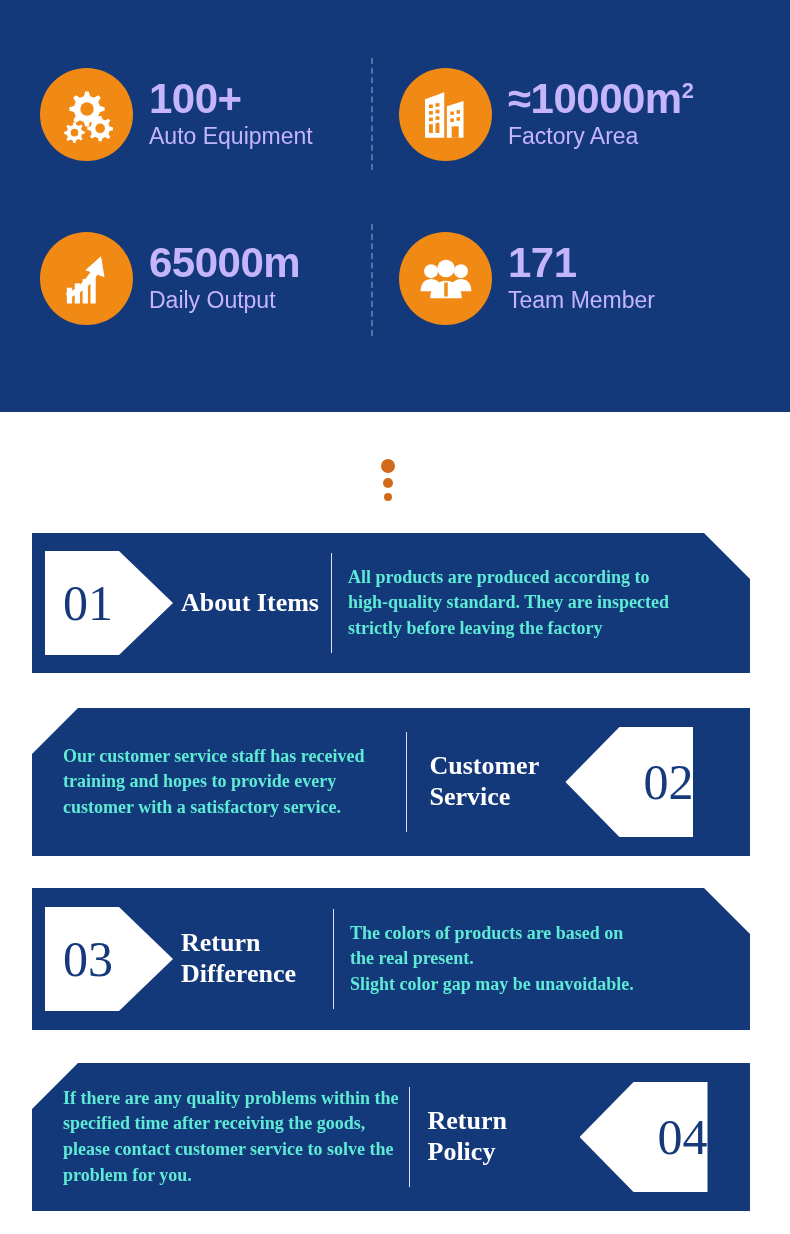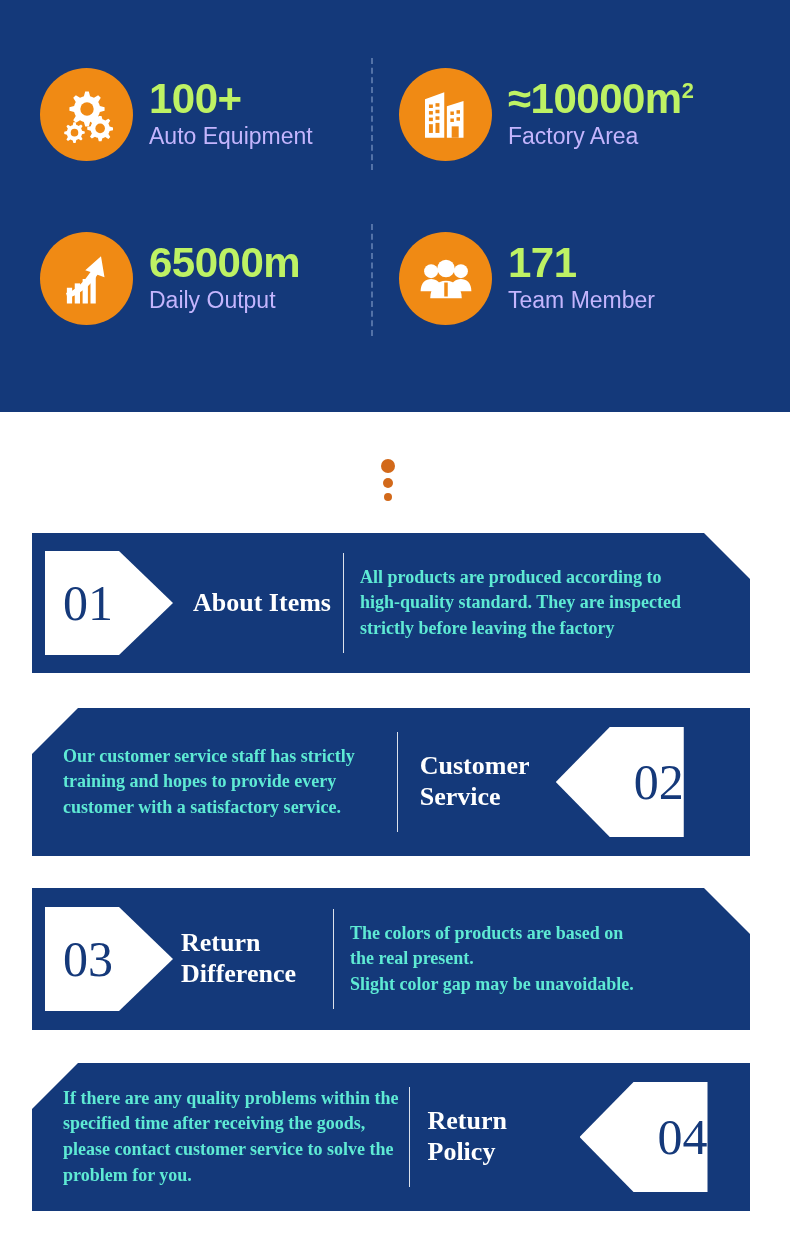--- a/index.html
+++ b/index.html
@@ -22,21 +22,21 @@
   }
   .stat-badge{
     width:93px;height:93px;border-radius:50%;
     background:#f08a14;
     flex:0 0 auto;
     display:flex;align-items:center;justify-content:center;
   }
   .stat-badge svg{display:block;}
   .stat-text{margin-left:16px;}
   .stat-value{
-    color:#bef264;
+    color:#c4b5fd;
     font-size:42px;
     font-weight:bold;
     line-height:0.98;
     letter-spacing:-0.5px;
     white-space:nowrap;
   }
   .stat-value sup{font-size:0.52em;vertical-align:super;line-height:0;}
   .stat-label{
     color:#c4b5fd;
     font-size:23px;
@@ -210,29 +210,29 @@
 <div>
   <div class="dot" style="left:381px;top:459px;width:14px;height:14px;"></div>
   <div class="dot" style="left:383px;top:478px;width:10px;height:10px;"></div>
   <div class="dot" style="left:384px;top:493px;width:8px;height:8px;"></div>
 </div>
 
 <div class="card cut-tr" style="top:533px;height:140px;">
   <div class="num-plate point-right" style="height:104px;margin-left:13px;">
     <span class="num-text">01</span>
   </div>
-  <div class="card-title" style="margin-left:20px;width:150px;">About Items</div>
+  <div class="card-title" style="margin-left:8px;width:150px;">About Items</div>
   <div class="v-rule" style="height:100px;"></div>
   <div class="card-body" style="margin-left:16px;">All products are produced according to
 high-quality standard. They are inspected
 strictly before leaving the factory</div>
 </div>
 
 <div class="card cut-tl" style="top:708px;height:148px;">
-  <div class="card-body" style="margin-left:31px;">Our customer service staff has strictly
+  <div class="card-body" style="margin-left:31px;">Our customer service staff has received
 training and hopes to provide every
 customer with a satisfactory service.</div>
   <div class="v-rule" style="height:100px;margin-left:42px;"></div>
   <div class="card-title" style="margin-left:22px;width:136px;">Customer
 Service</div>
   <div class="num-plate point-left" style="height:110px;">
     <span class="num-text">02</span>
   </div>
 </div>
 

